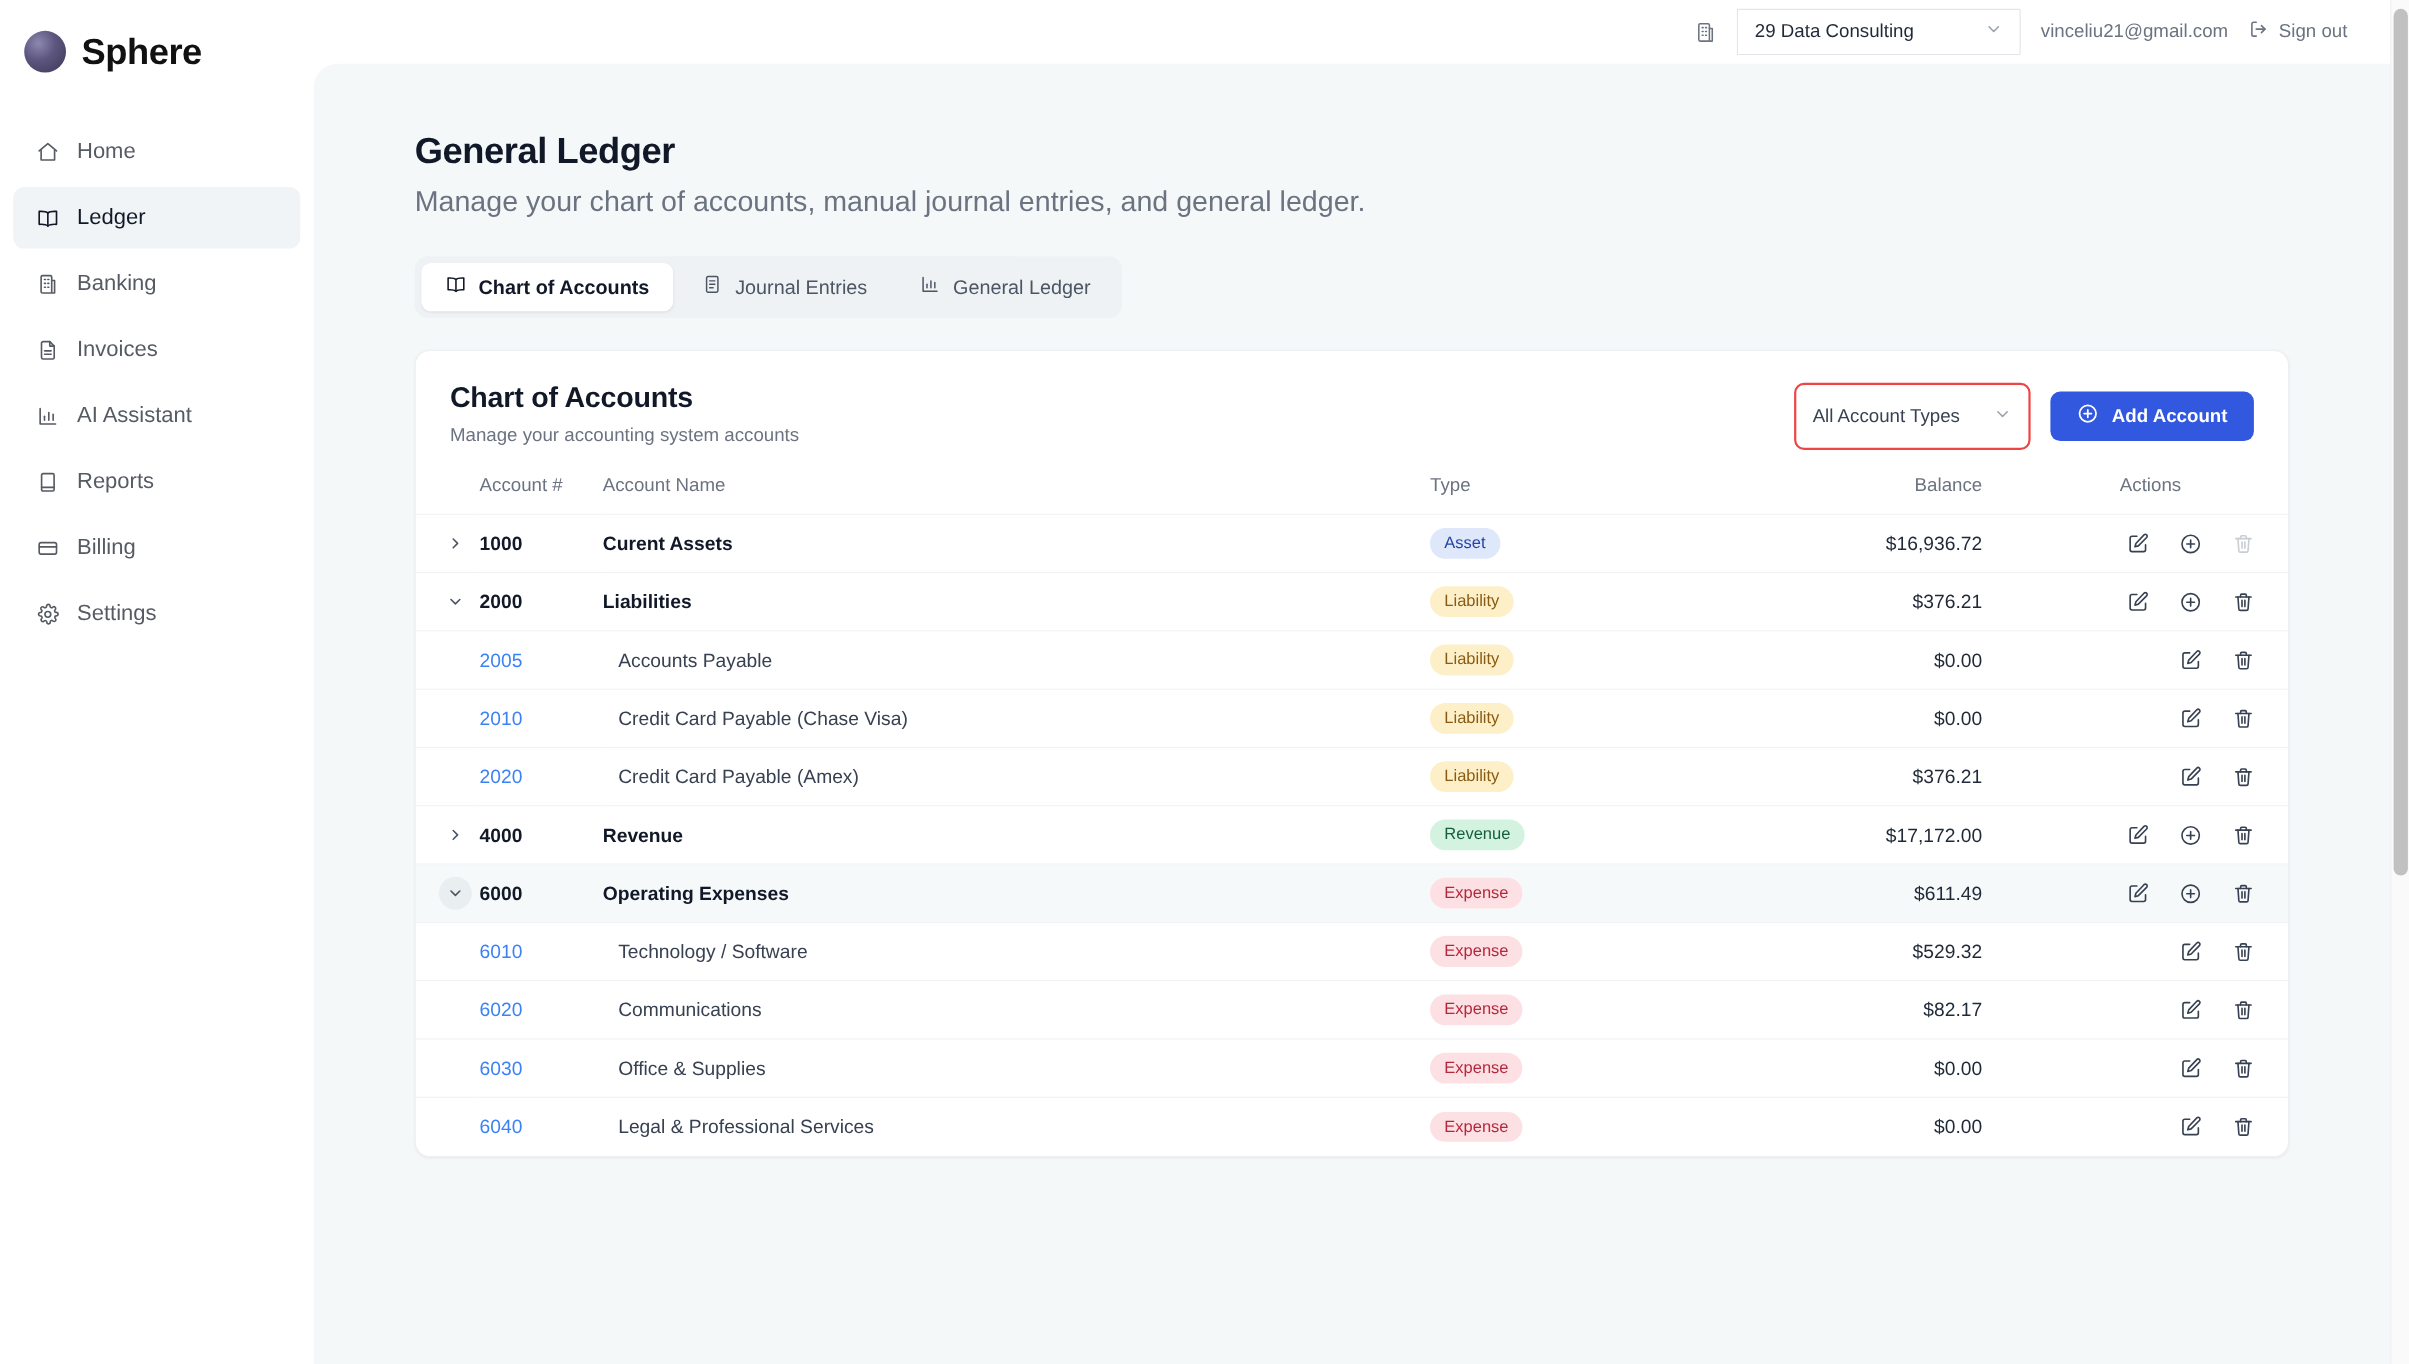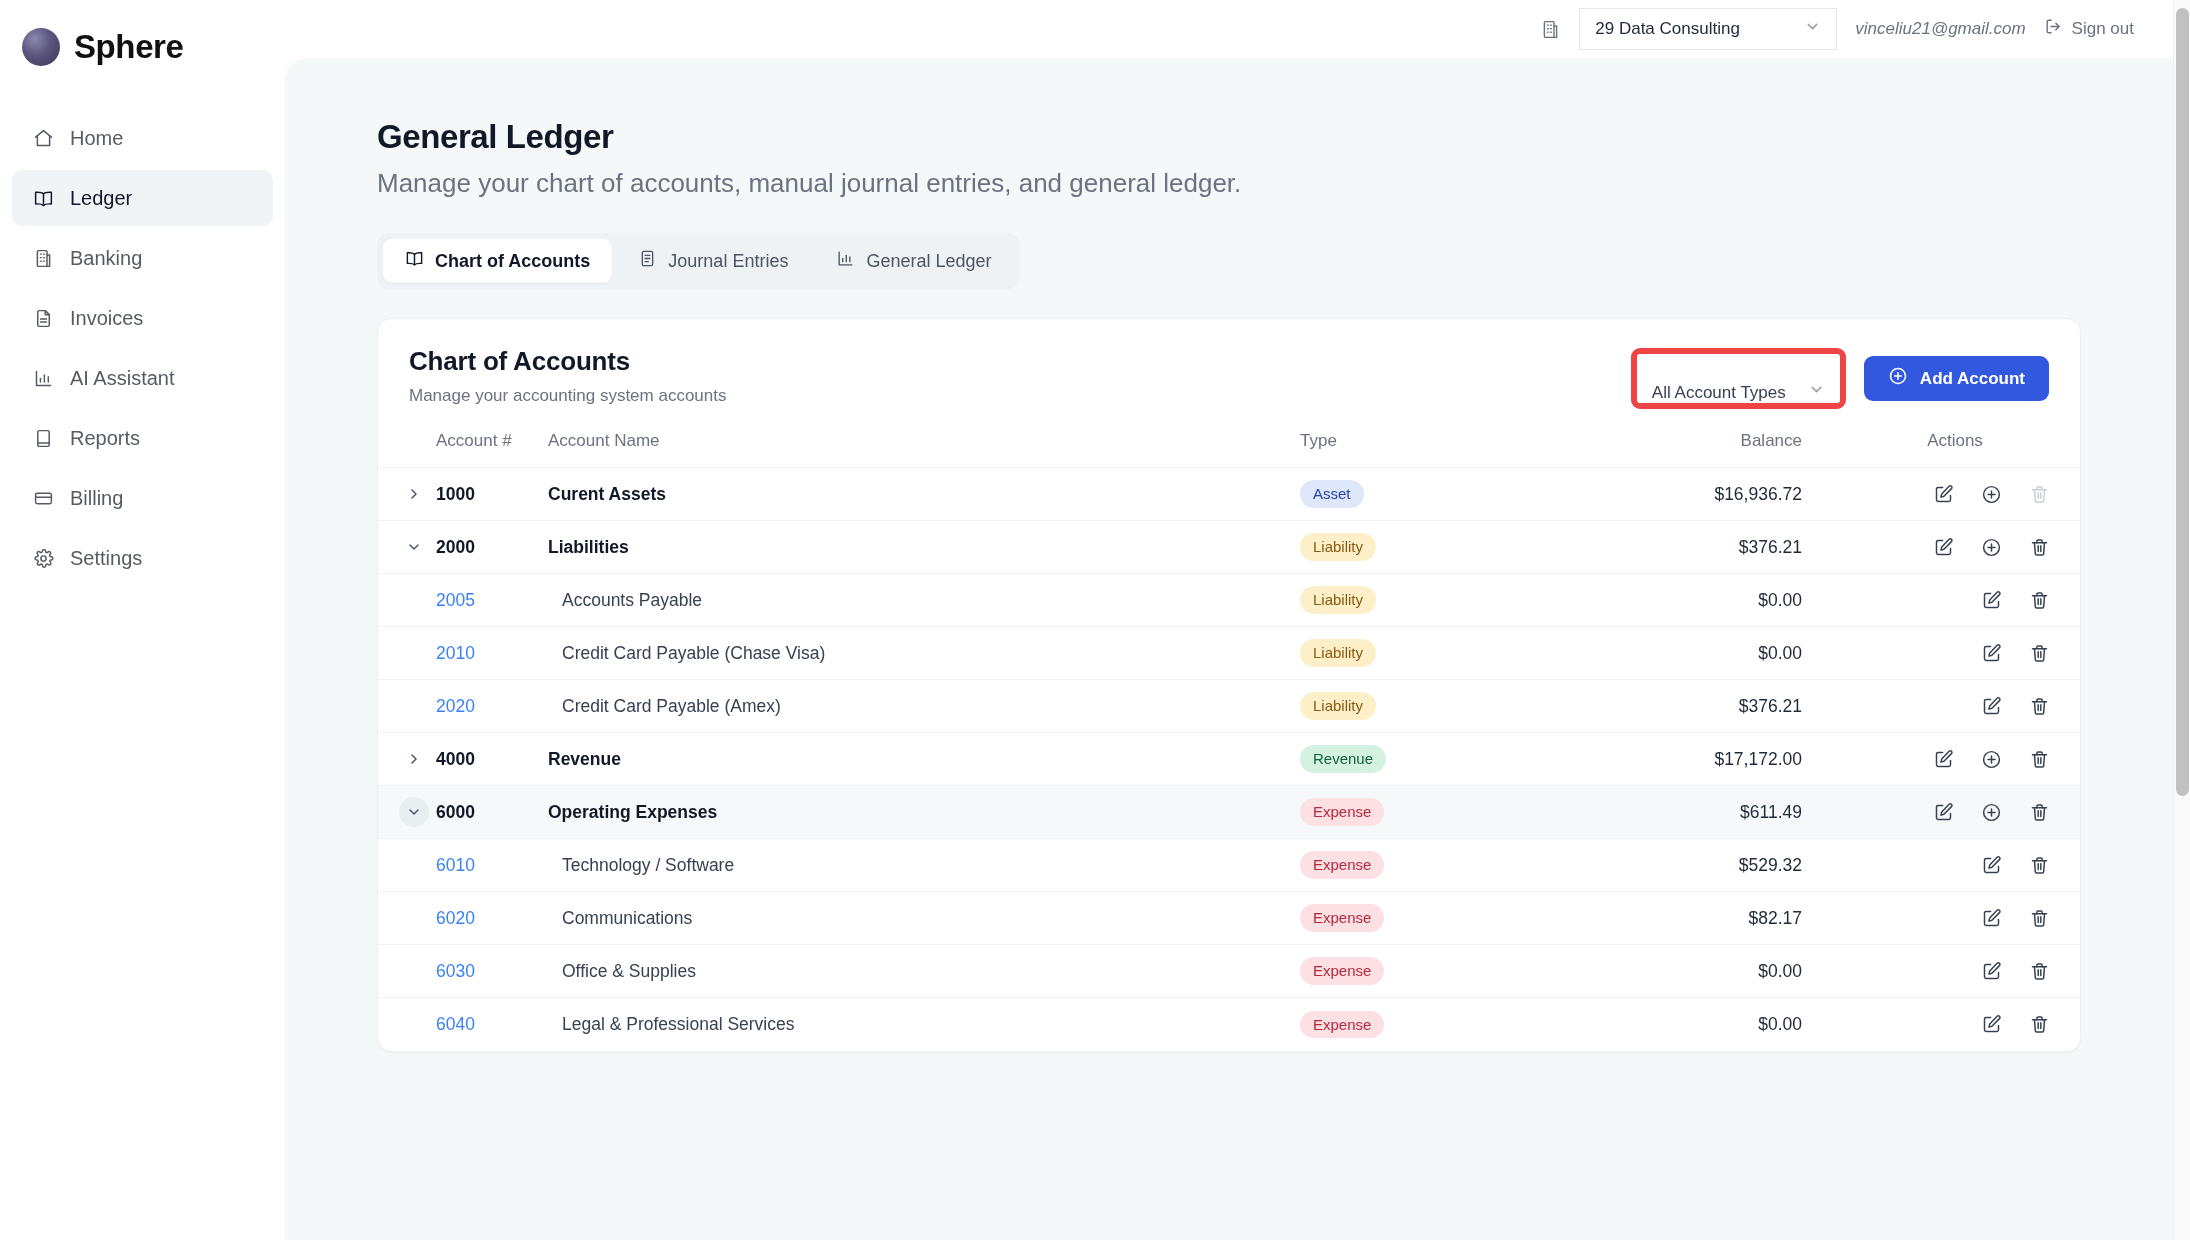--- a/index.html
+++ b/index.html
@@ -55,21 +55,21 @@
   .topbar .bld-ico { color: #6b7280; display:flex; align-items:center; }
   .org-select {
     width: 258px; height: 42px;
     border: 1px solid #e2e5e9; border-radius: 1px;
     background: #fff;
     display: flex; align-items: center; justify-content: space-between;
     padding: 0 15px; font-size: 17px; color: #1f2937;
     cursor: pointer;
   }
   .org-select .chev { color: #9aa1ab; }
-  .user-email { font-size: 17px; color: #6b7280; font-style: italic; }
+  .user-email { font-size: 17px; color: #6b7280; }
   .signout { display: flex; align-items: center; gap: 9px; font-size: 17px; color: #6b7280; cursor: pointer; }
 
   .content {
     flex: 1;
     background: #f4f8f9;
     border-top-left-radius: 22px;
     margin-left: 0;
     padding: 60px 0 0 0;
     overflow: hidden;
     position: relative;
@@ -105,22 +105,22 @@
   }
   .card-head {
     display: flex; align-items: flex-start; justify-content: space-between;
     padding: 27px 31px 0 31px;
   }
   .card-title { font-size: 26px; font-weight: 600; letter-spacing: -0.2px; color: #111827; }
   .card-sub { font-size: 17px; color: #6b7280; margin-top: 9px; }
   .card-actions { display: flex; align-items: center; gap: 18px; padding-top: 2px; }
   .type-filter {
     width: 215px; height: 61px;
-    border: 6px solid #ef4444; border-radius: 9px; background: #fff;
-    display: flex; align-items: flex-end; justify-content: space-between;
+    border: 2px solid #ef4444; border-radius: 9px; background: #fff;
+    display: flex; align-items: center; justify-content: space-between;
     padding: 0 15px; font-size: 17px; color: #374151; cursor: pointer;
   }
   .type-filter .chev { color: #9aa1ab; }
   .add-btn {
     height: 45px; border-radius: 9px; background: #3358e0; color: #fff;
     display: flex; align-items: center; gap: 12px; padding: 0 24px;
     font-size: 17px; font-weight: 600; cursor: pointer; border: none;
     font-family: "Liberation Sans", sans-serif;
   }
   .add-btn svg { width: 20px; height: 20px; }

